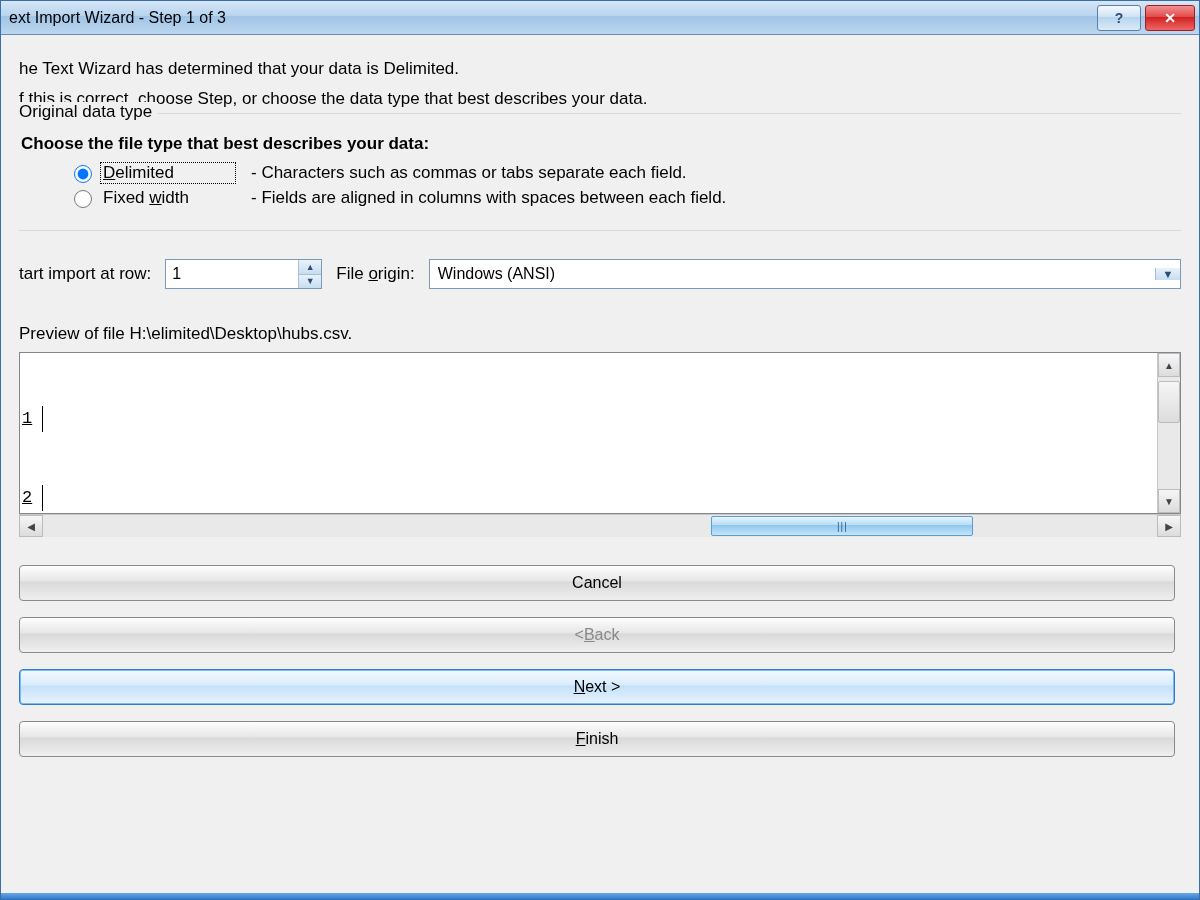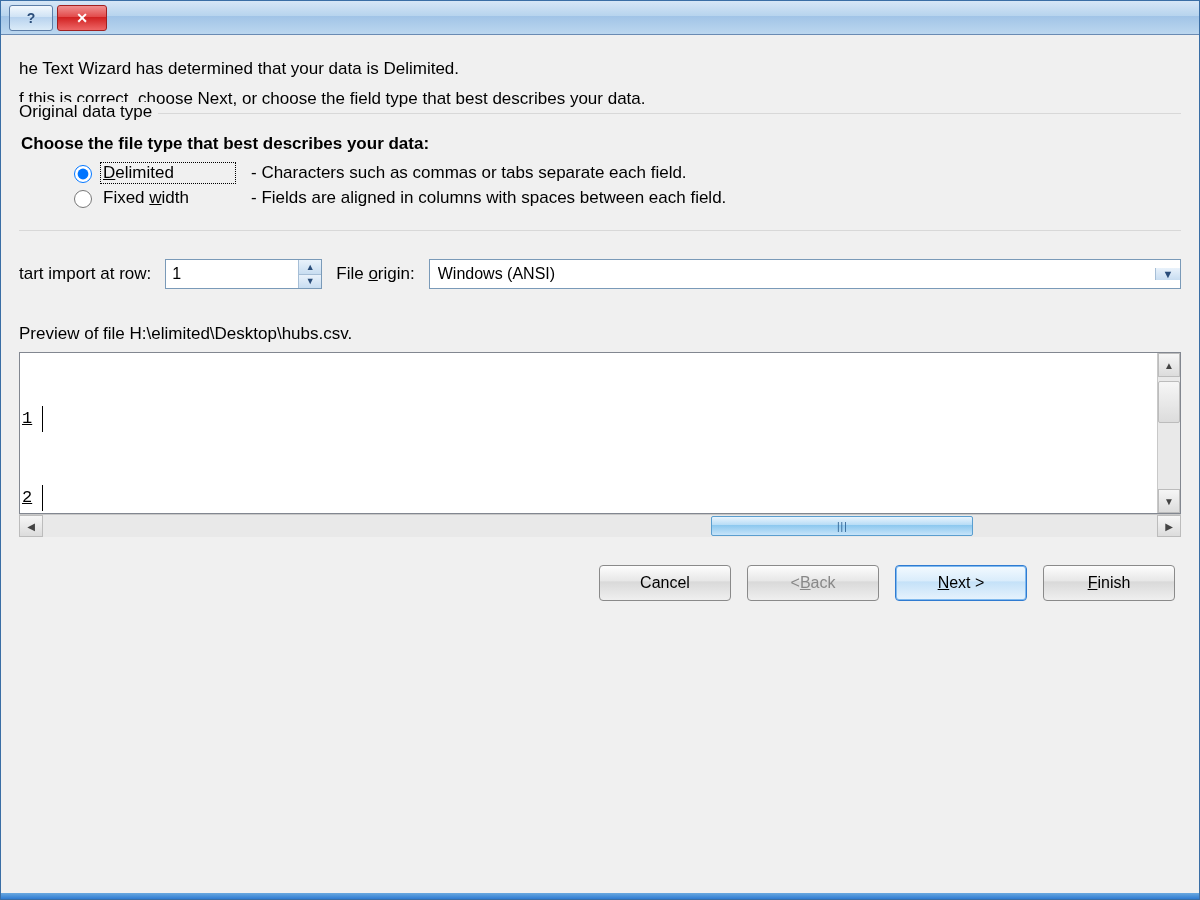--- a/index.html
+++ b/index.html
@@ -267,20 +267,21 @@
     color: #2a5e90;
     letter-spacing: 1px;
   }
   .preview-wrap { margin-right: 0; }
   .button-row {
     display: flex;
     justify-content: flex-end;
     gap: 16px;
     margin-top: 28px;
     padding-right: 6px;
+    flex-direction: column;
   }
   .btn {
     min-width: 130px;
     height: 34px;
     border: 1px solid #8a8a8a;
     border-radius: 4px;
     background: linear-gradient(to bottom,#fdfdfd,#e6e6e6 45%,#d9d9d9 46%,#efefef);
     font-size: 16px;
     display: flex;
     align-items: center;
@@ -301,34 +302,35 @@
     height: 6px;
     background: linear-gradient(to bottom,#6aa9e0,#2f7bd1);
   }
 </style>
 </head>
 <body>
 
 <div class="dialog">
 
   <div class="titlebar">
+    <span class="titlebar-title">ext Import Wizard - Step 1 of 3</span>
     <div class="titlebar-buttons">
       <div class="titlebar-btn">
         <span>?</span>
       </div>
       <div class="titlebar-btn close">
         <span>✕</span>
       </div>
     </div>
   </div>
 
   <div class="body">
 
     <div class="intro-line">he Text Wizard has determined that your data is Delimited.</div>
-    <div class="intro-line">f this is correct, choose Next, or choose the field type that best describes your data.</div>
+    <div class="intro-line">f this is correct, choose Step, or choose the data type that best describes your data.</div>
 
     <div class="fieldset">
       <span class="fieldset-legend">Original data type</span>
       <div class="choose-line">Choose the file type that best describes your data:</div>
 
       <div class="radio-row">
         <input type="radio" name="dtype" checked="" style="">
         <span class="radio-label focused">
           <span></span><span class="hotkey">D</span><span>elimited</span>
         </span>

